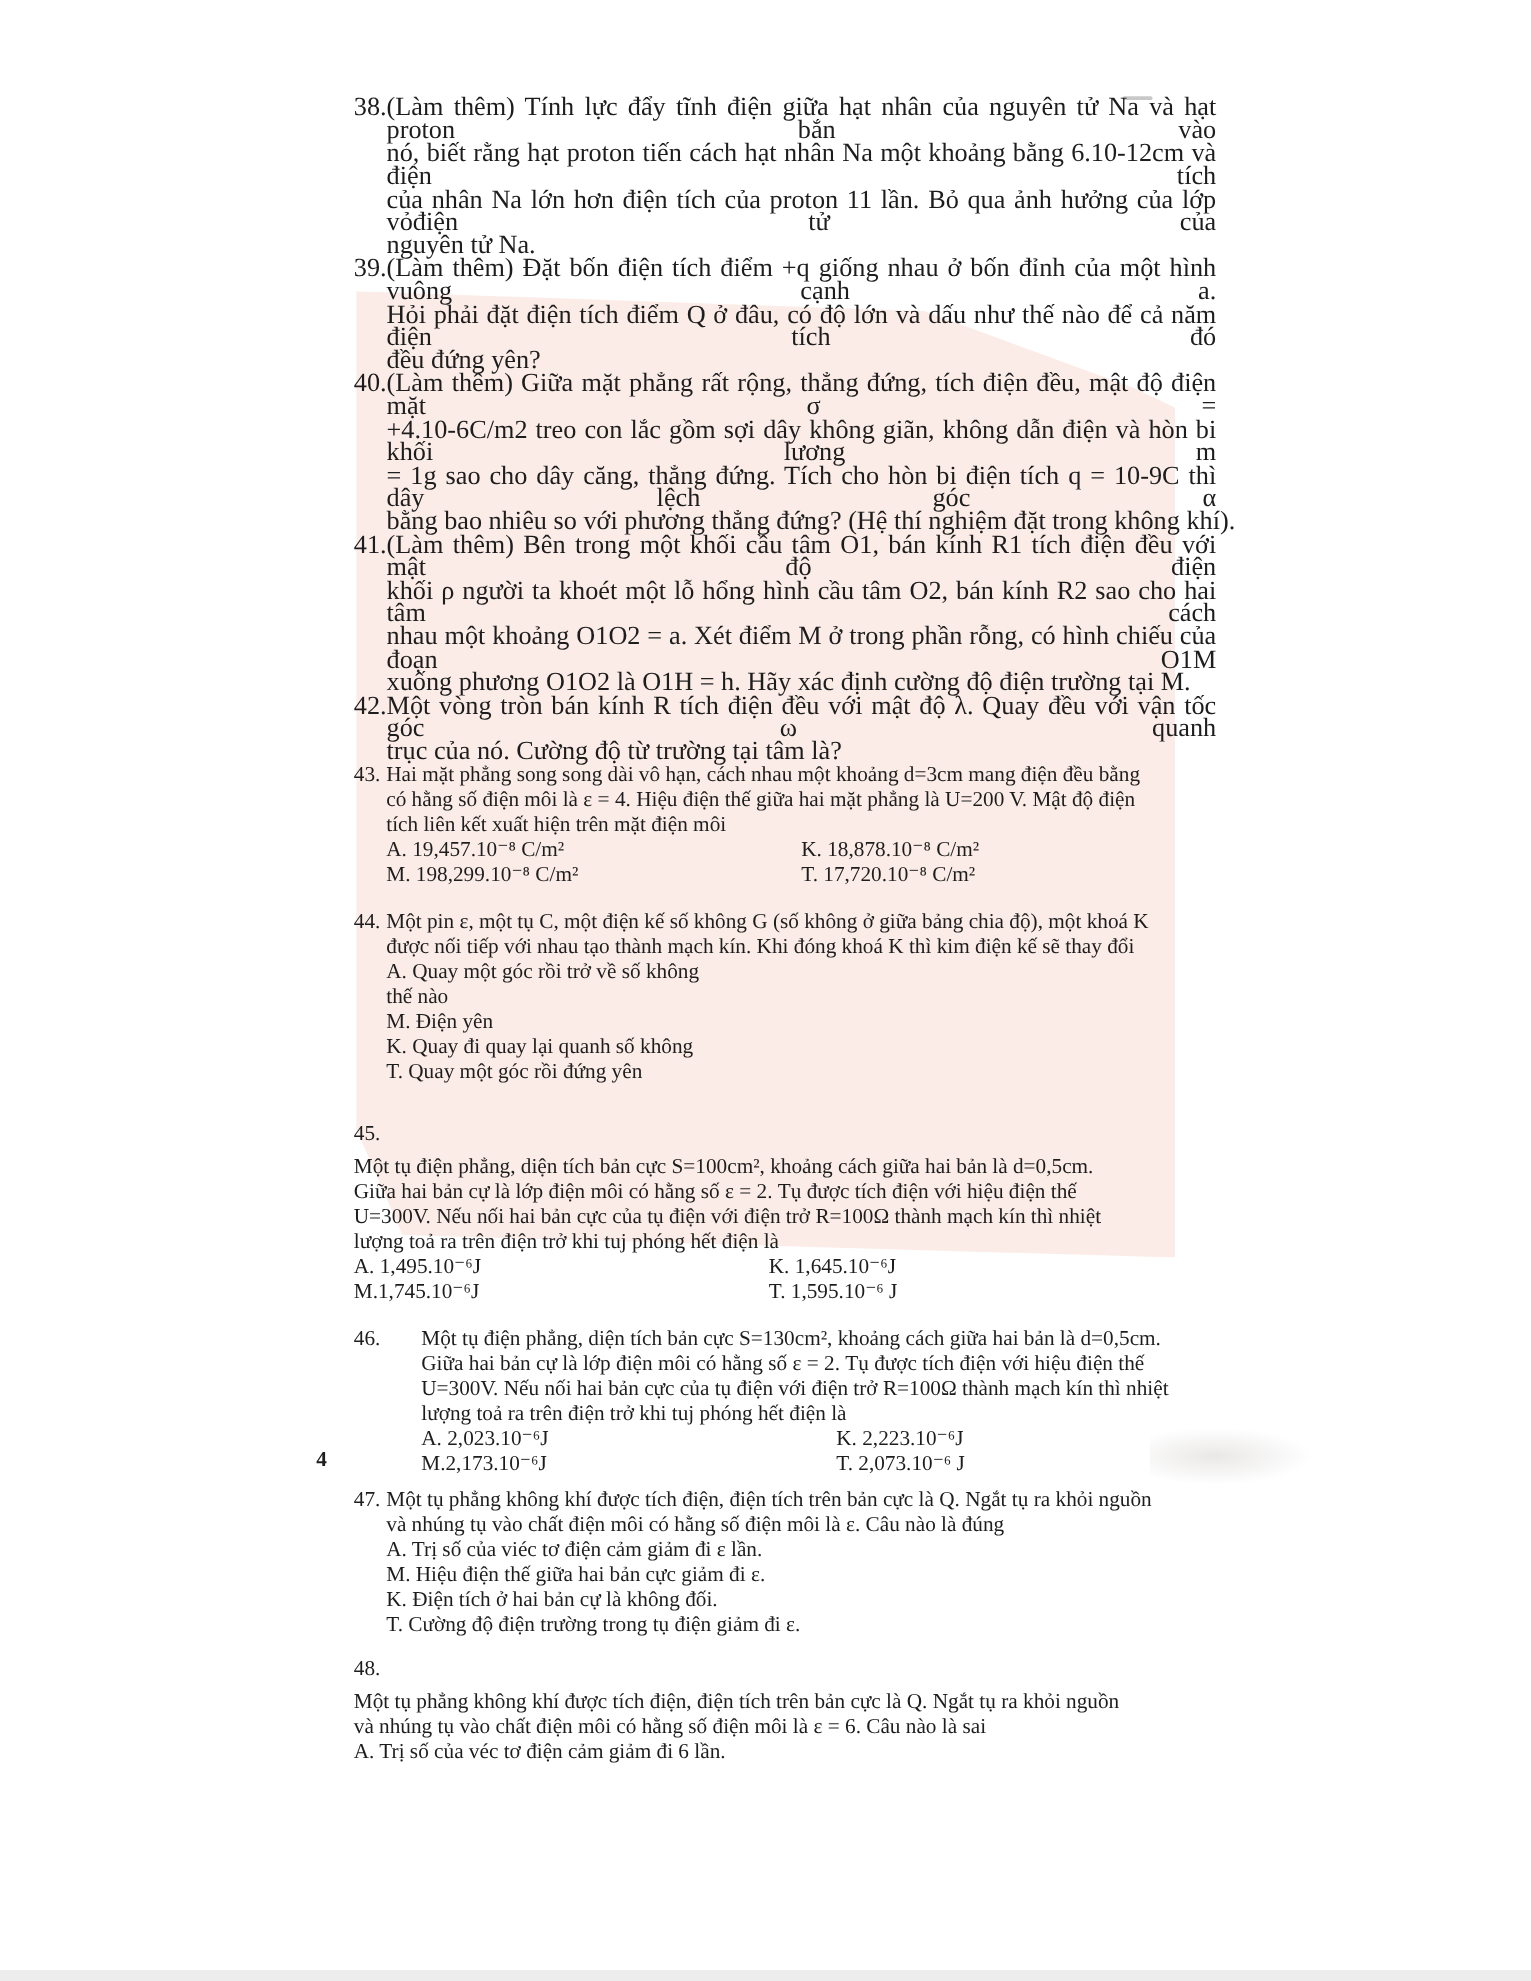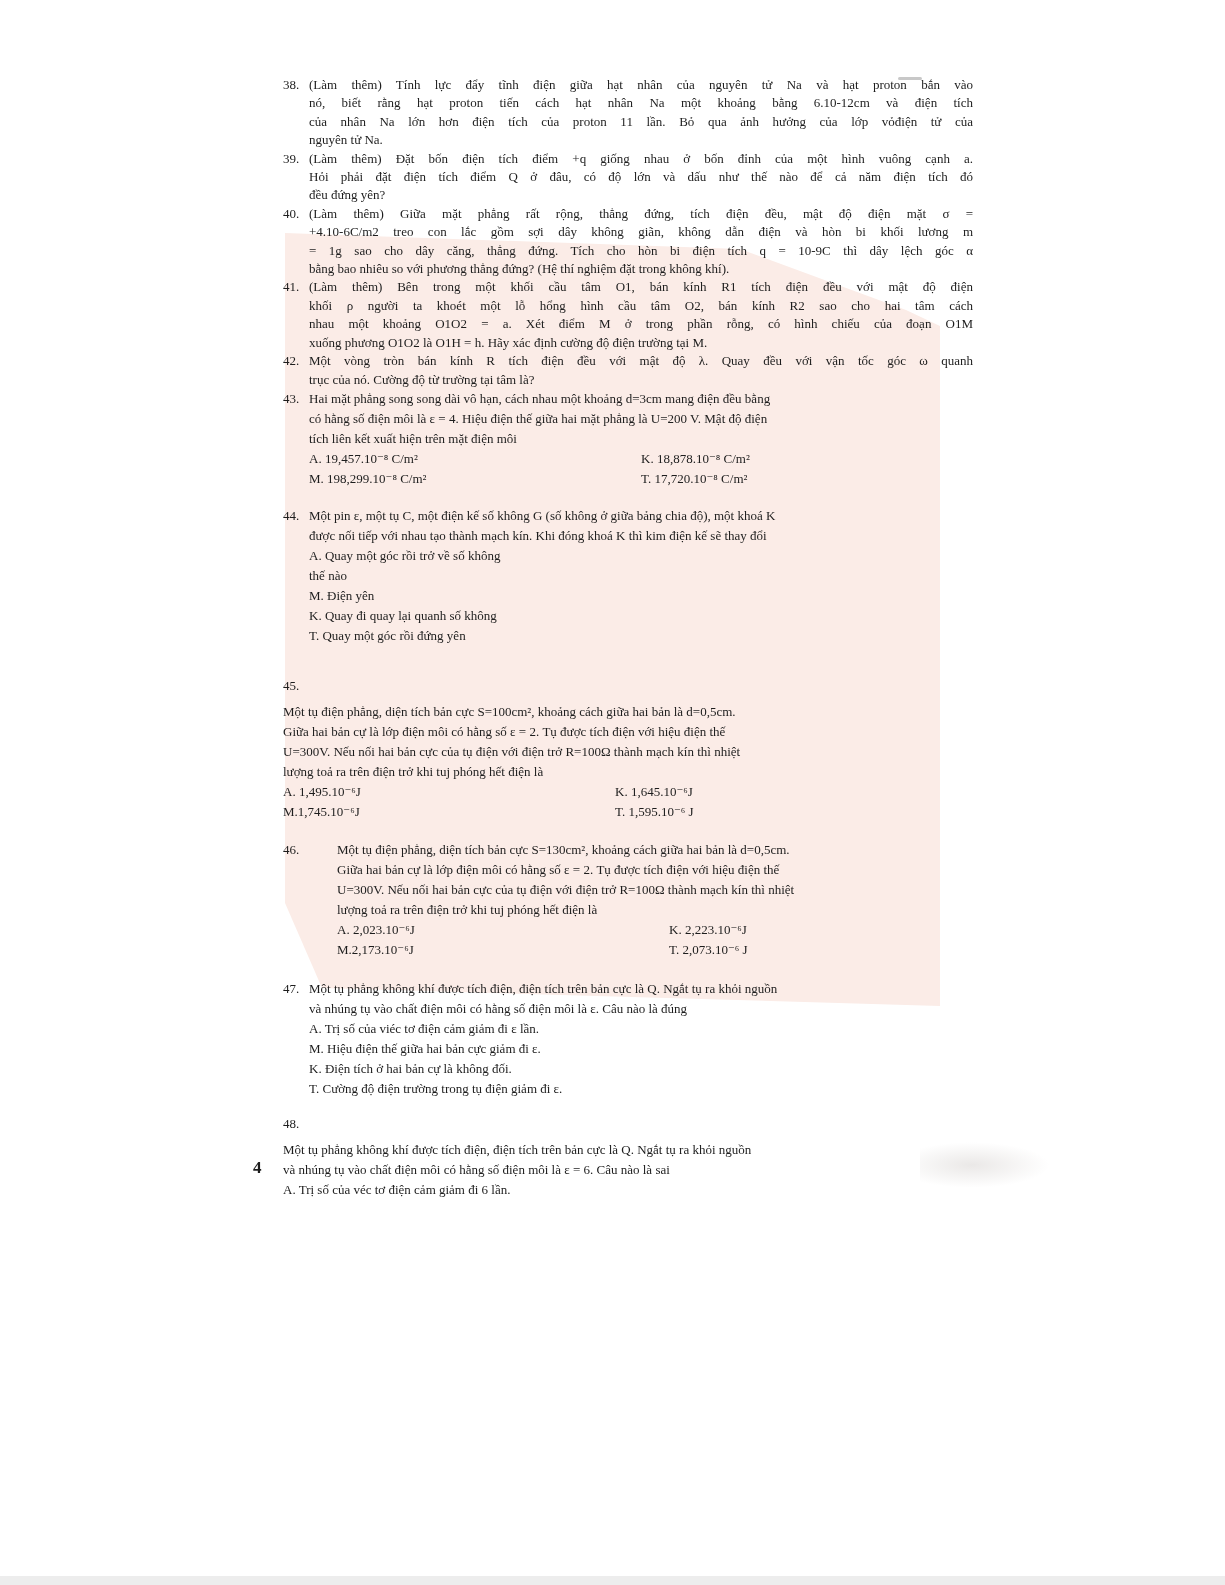--- a/index.html
+++ b/index.html
@@ -16,22 +16,22 @@
     position:absolute;left:0;top:0;width:1225px;height:1585px;
     clip-path:polygon(285px 233px,740px 249px,906px 310px,940px 326px,940px 1006px,322px 988px,285px 903px);
     z-index:0;
   }
   #question-list{
     position:absolute;left:283px;top:76px;width:690px;z-index:1;
   }
   .question{display:flex;align-items:flex-start;}
   .qnum{flex:0 0 26px;}
   .qbody{flex:1 1 auto;width:655px;}
-  .compact{font-size:13px;line-height:18.4px;}
-  .roomy{font-size:13px;line-height:20px;justify-content:space-between;}
+  .compact{font-size:21px;line-height:18.4px;}
+  .roomy{font-size:17px;line-height:20px;justify-content:space-between;}
   .line{white-space:nowrap;}
   .just{white-space:normal;text-align:justify;text-align-last:justify;}
   .optrow{display:flex;}
   .opt-left{flex:0 0 332px;white-space:nowrap;}
   .opt-right{flex:1 1 auto;white-space:nowrap;}
   #page-footer-number{
     position:absolute;left:253px;top:1158px;z-index:1;
     font-size:17px;font-weight:bold;
   }
   #stray-mark{
@@ -152,21 +152,21 @@
         <div class="optrow">
           <span class="opt-left">A. 2,023.10⁻⁶J</span>
           <span class="opt-right">K. 2,223.10⁻⁶J</span>
         </div>
         <div class="optrow">
           <span class="opt-left">M.2,173.10⁻⁶J</span>
           <span class="opt-right">T. 2,073.10⁻⁶ J</span>
         </div>
       </div>
     </div>
-    <div class="question roomy" style="margin-top: 19px;">
+    <div class="question roomy" style="margin-top: 9px;">
       <span class="qnum">47.</span>
       <div class="qbody">
         <div class="line">Một tụ phẳng không khí được tích điện, điện tích trên bản cực là Q. Ngắt tụ ra khỏi nguồn</div>
         <div class="line">và nhúng tụ vào chất điện môi có hằng số điện môi là ε. Câu nào là đúng</div>
         <div class="line">A. Trị số của viéc tơ điện cảm giảm đi ε lần.</div>
         <div class="line">M. Hiệu điện thế giữa hai  bản cực giảm đi ε.</div>
         <div class="line">K. Điện tích ở hai  bản cự là không đối.</div>
         <div class="line">T. Cường độ điện trường trong tụ điện giảm đi ε.</div>
       </div>
     </div>

